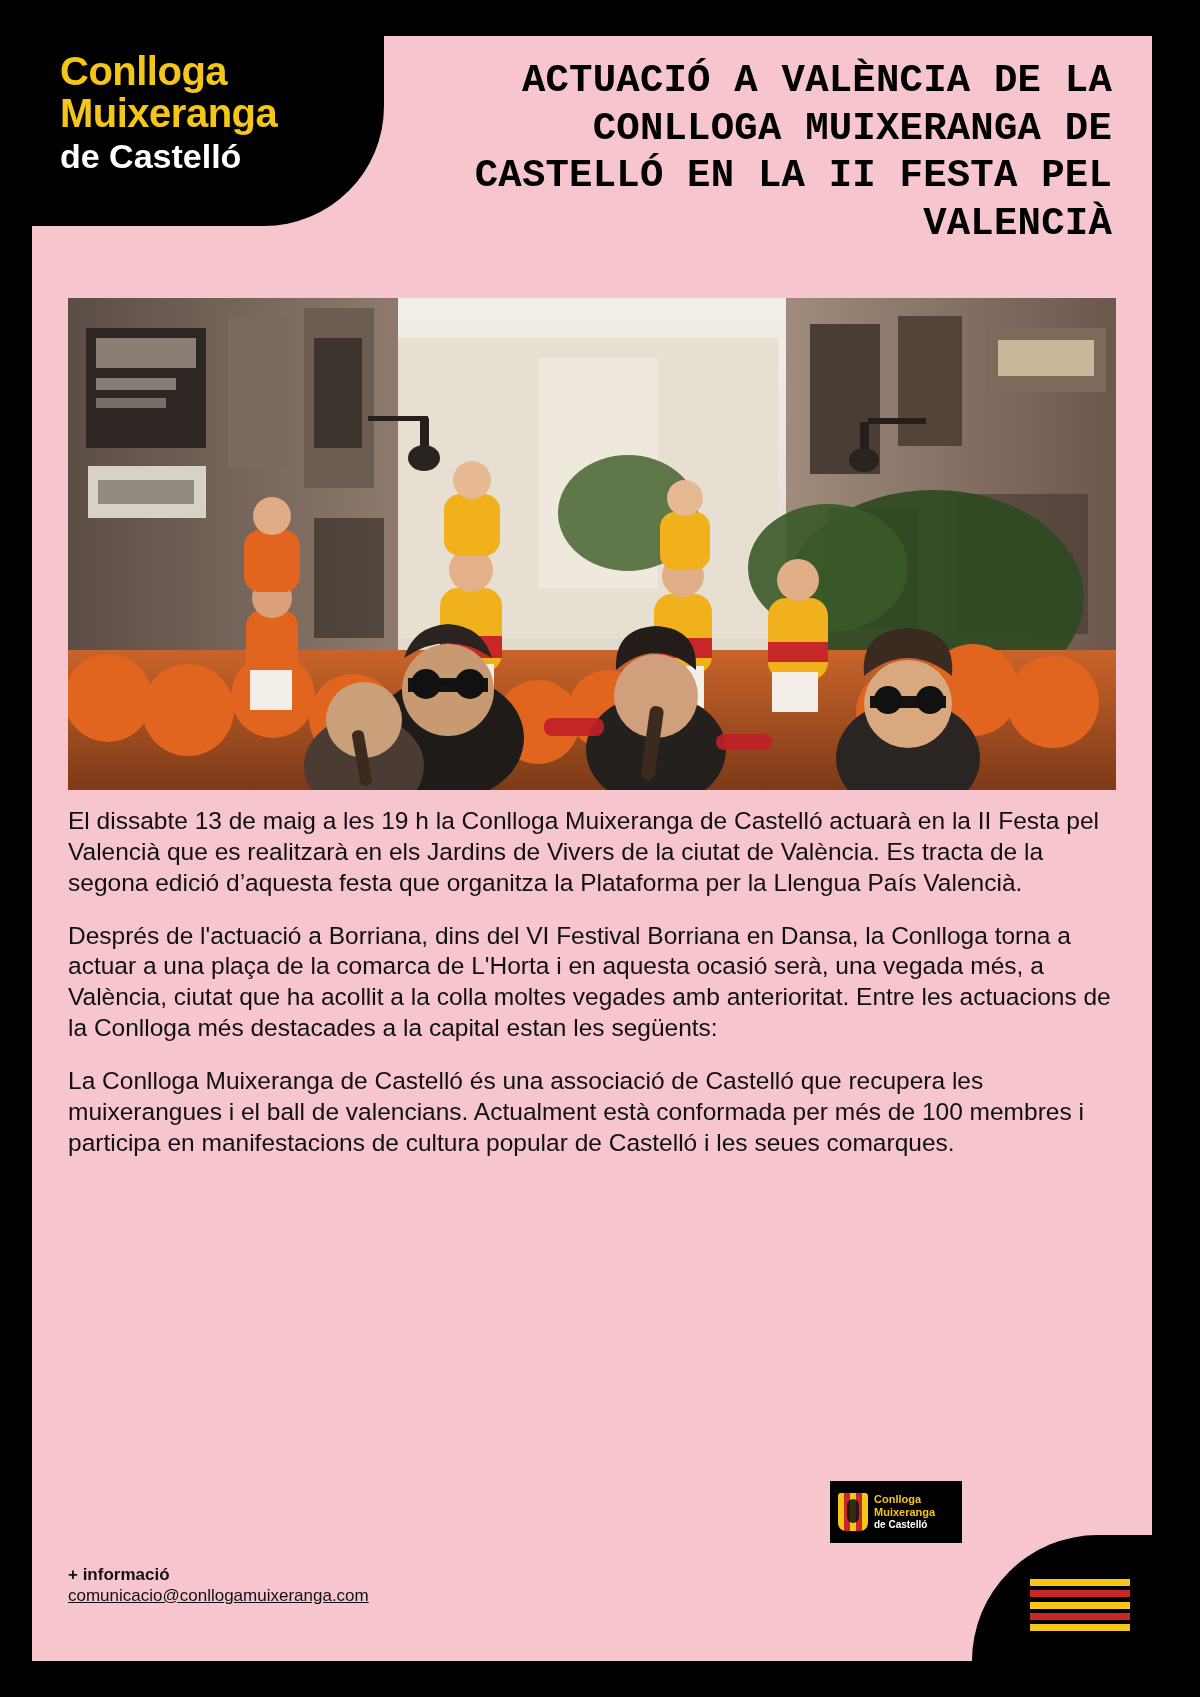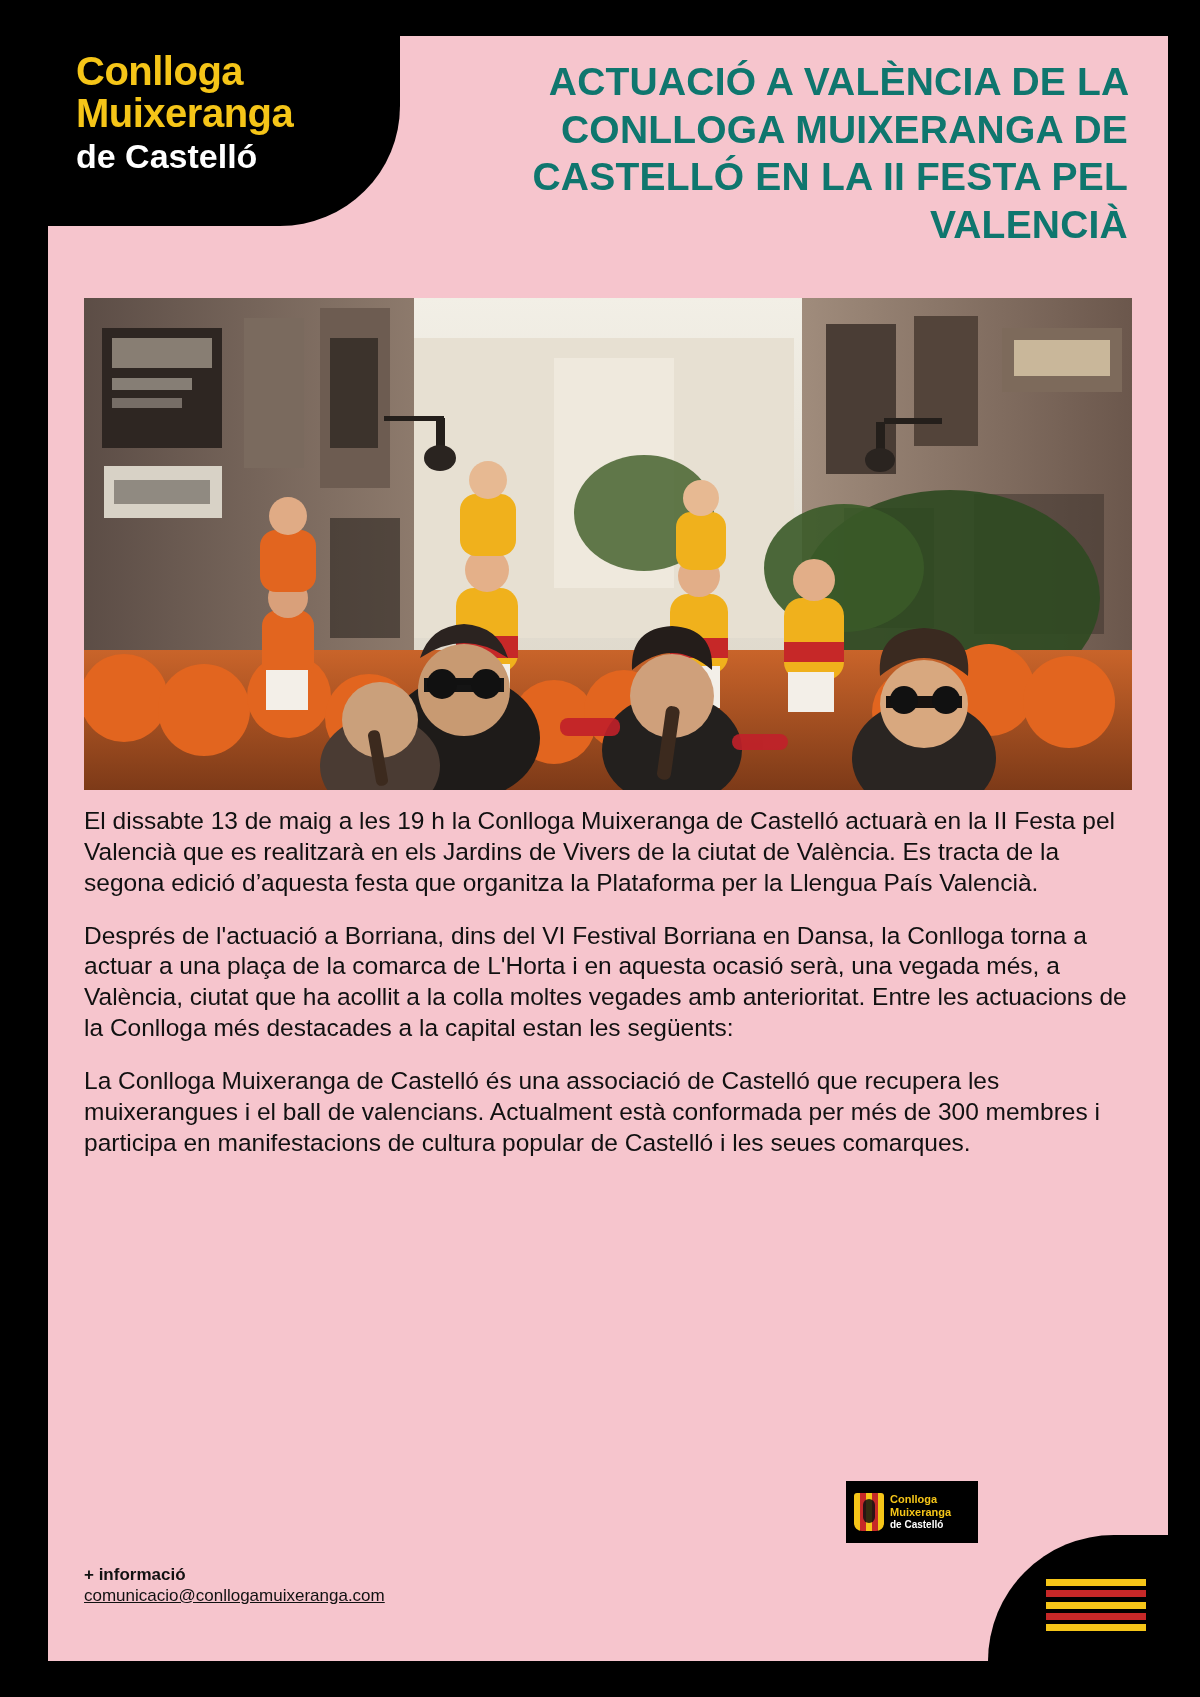--- a/index.html
+++ b/index.html
@@ -18,21 +18,21 @@
     position: relative;
     width: 1200px;
     height: 1697px;
     background: #000000;
     box-sizing: border-box;
   }
 
   
   .sheet {
     position: absolute;
-    left: 48px;
+    left: 32px;
     top: 36px;
     width: 1120px;
     height: 1625px;
     background: #f6c5cd;
     overflow: hidden;
   }
 
   
   .brand-block {
     position: absolute;
@@ -65,25 +65,26 @@
     margin-top: 2px;
   }
 
   
   .headline {
     position: absolute;
     left: 360px;
     top: 22px;
     width: 720px;
     text-align: right;
-    color: #0f766e;
+    color: #000000;
     font-size: 39px;
     font-weight: bold;
     line-height: 1.22;
     letter-spacing: 0.2px;
+    font-family: Liberation Mono, monospace;
   }
 
   
   .photo {
     position: absolute;
     left: 36px;
     top: 262px;
     width: 1048px;
     height: 492px;
     overflow: hidden;
@@ -357,21 +358,21 @@
         <g fill="#c1202a" opacity=".9">
           <rect x="476" y="420" width="60" height="18" rx="8"></rect>
           <rect x="648" y="436" width="56" height="16" rx="8"></rect>
         </g>
       </svg>
     </div>
 
     <div class="body-copy">
       <p>El dissabte 13 de maig a les 19 h la Conlloga Muixeranga de Castelló actuarà en la II Festa pel Valencià que es realitzarà en els Jardins de Vivers de la ciutat de València. Es tracta de la segona edició d’aquesta festa que organitza la Plataforma per la Llengua País Valencià.</p>
       <p>Després de l'actuació a Borriana, dins del VI Festival Borriana en Dansa, la Conlloga torna a actuar a una plaça de la comarca de L'Horta i en aquesta ocasió serà, una vegada més, a València, ciutat que ha acollit a la colla moltes vegades amb anterioritat. Entre les actuacions de la Conlloga més destacades a la capital estan les següents:</p>
-      <p>La Conlloga Muixeranga de Castelló és una associació de Castelló que recupera les muixerangues i el ball de valencians. Actualment està conformada per més de 300 membres i participa en manifestacions de cultura popular de Castelló i les seues comarques.</p>
+      <p>La Conlloga Muixeranga de Castelló és una associació de Castelló que recupera les muixerangues i el ball de valencians. Actualment està conformada per més de 100 membres i participa en manifestacions de cultura popular de Castelló i les seues comarques.</p>
     </div>
 
     <div class="footer-info">
       <div class="plus">+ informació</div>
       <div class="mail">comunicacio@conllogamuixeranga.com</div>
     </div>
 
     <div class="logo-badge">
       <div class="shield"></div>
       <div class="lbl">

